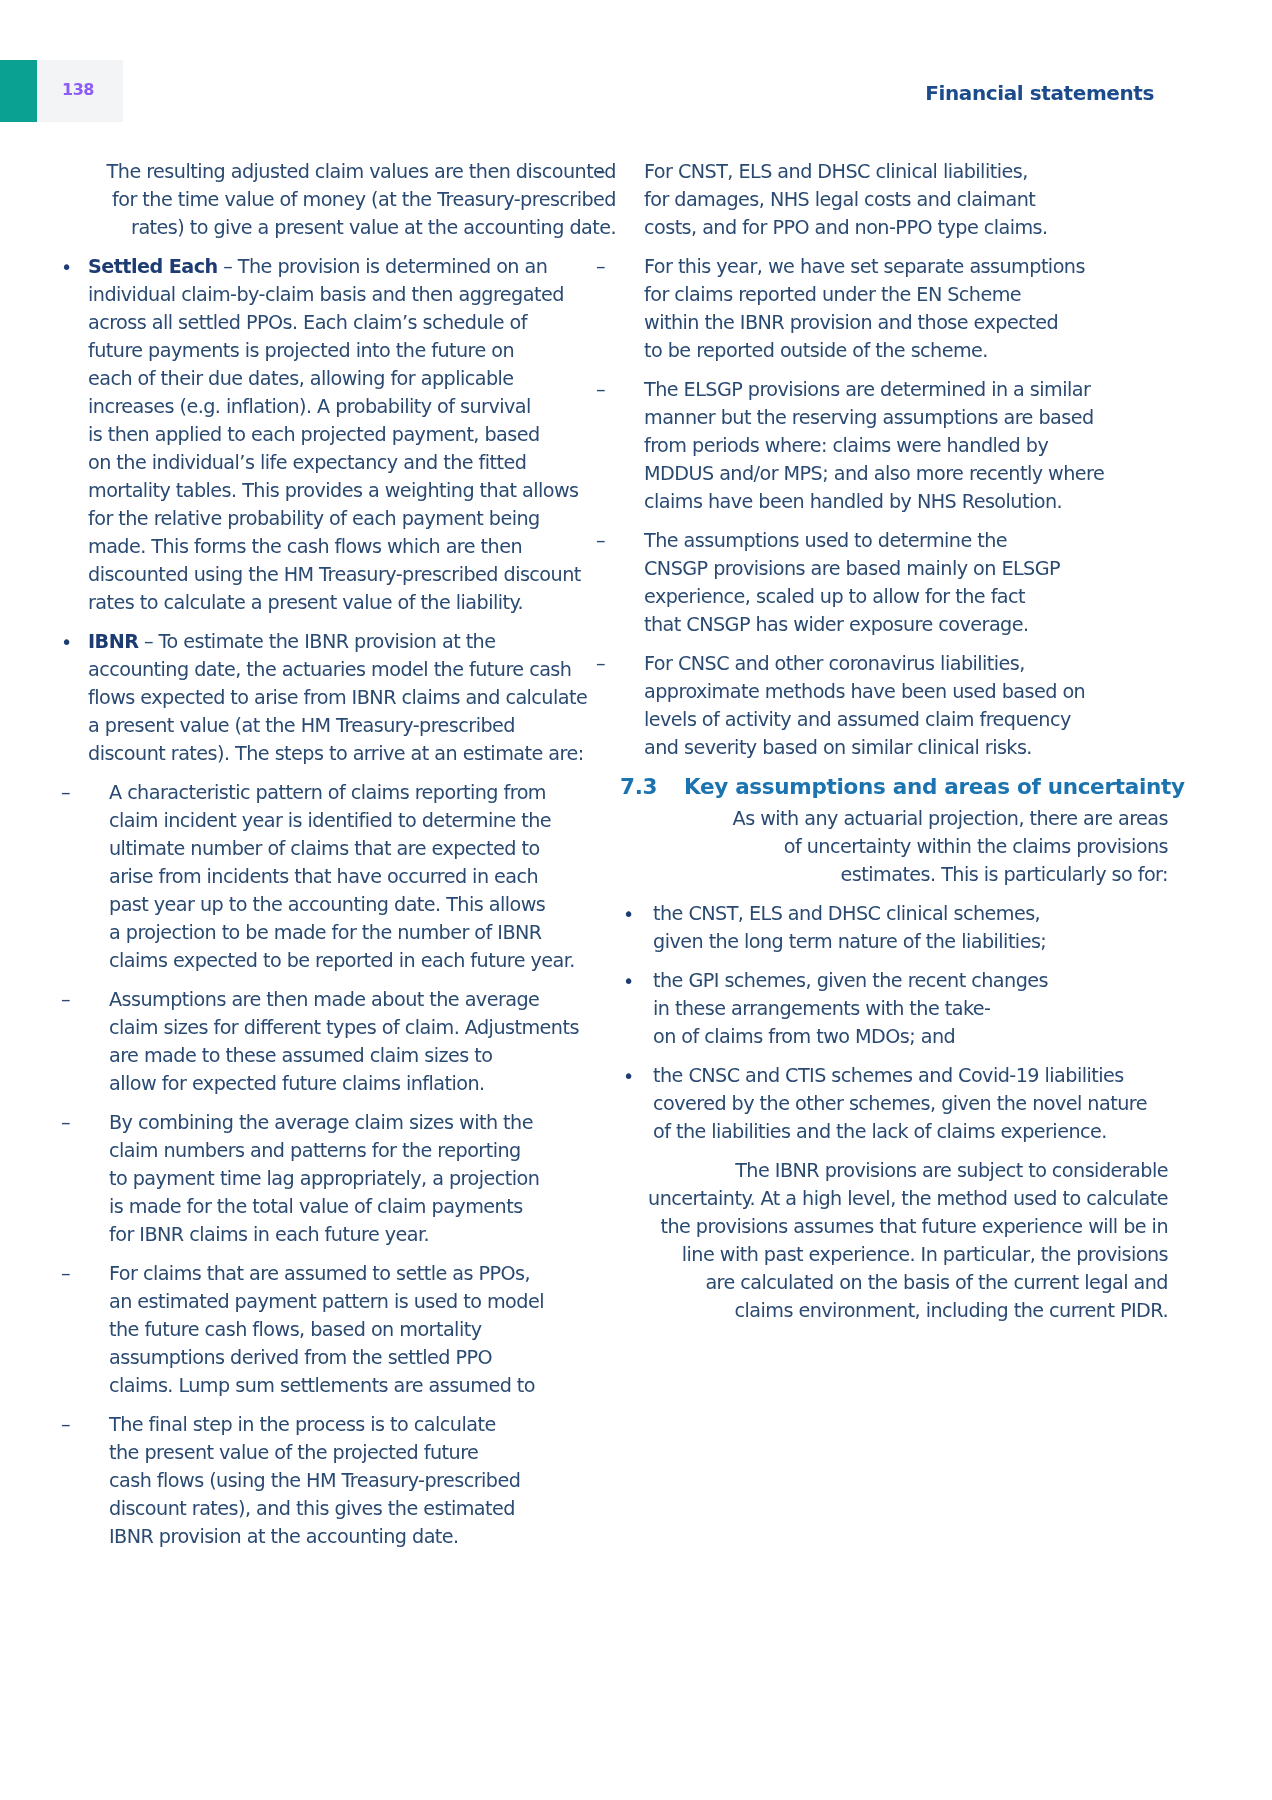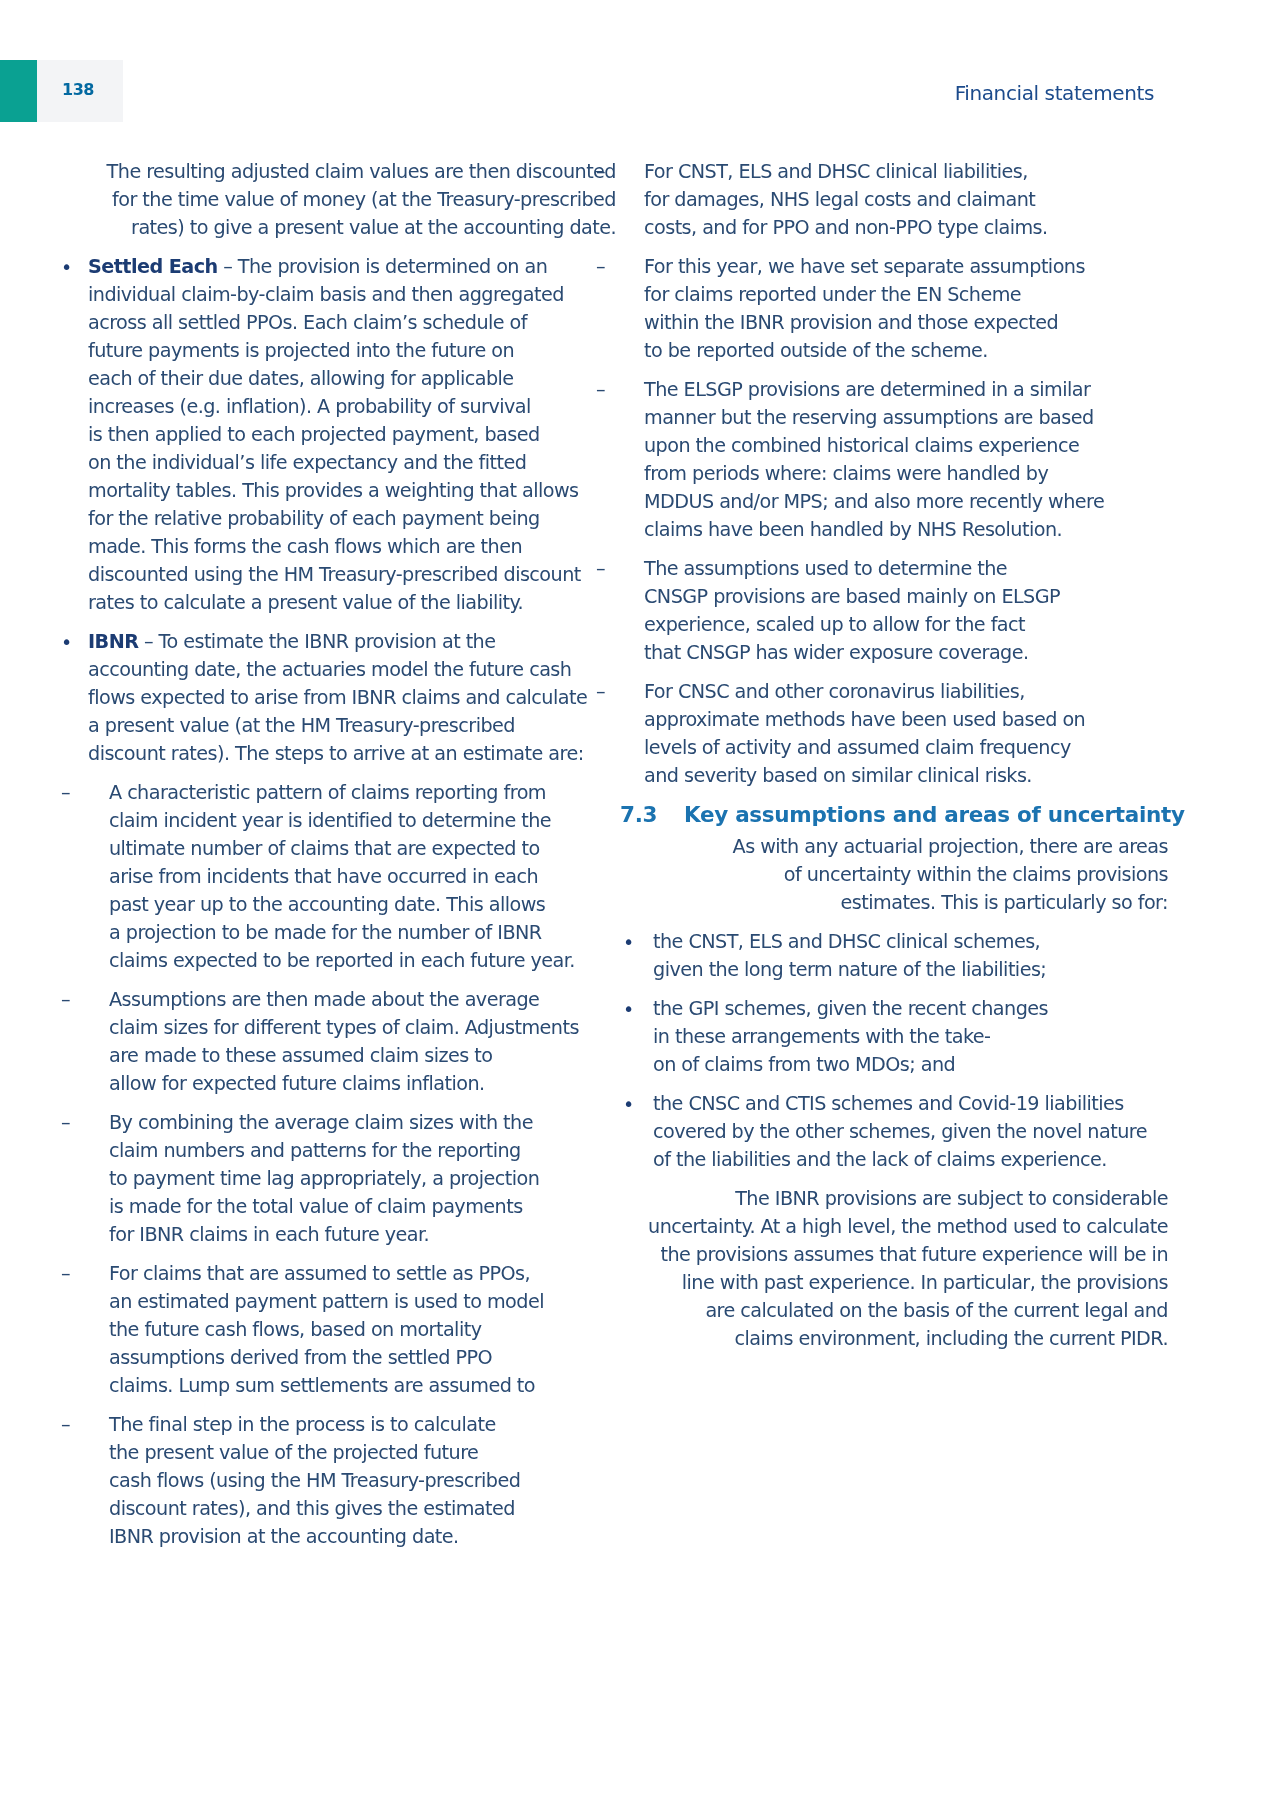--- a/index.html
+++ b/index.html
@@ -3,22 +3,22 @@
 <meta charset="utf-8">
 <style>
   html, body { margin: 0; padding: 0; background: #ffffff; }
   body {
     width: 1272px; height: 1800px; position: relative; overflow: hidden;
     font-family: "DejaVu Sans", "Liberation Sans", sans-serif;
     color: #1f3c64;
   }
   .teal-tab { position: absolute; left: 0; top: 60px; width: 37px; height: 62px; background: #0aa192; }
   .page-num-box { position: absolute; left: 37px; top: 60px; width: 86px; height: 62px; background: #f3f4f6; }
-  .page-num { position: absolute; left: 62px; top: 80px; font-size: 16px; font-weight: bold; color: #0369a1; letter-spacing: -0.5px; }
-  .section-title { position: absolute; right: 118px; top: 81px; font-size: 20px; font-weight: normal; color: #1c4b8c; letter-spacing: -0.4px; margin-left: 12px; }
+  .page-num { position: absolute; left: 62px; top: 80px; font-size: 16px; font-weight: bold; color: #8b5cf6; letter-spacing: -0.5px; }
+  .section-title { position: absolute; right: 118px; top: 81px; font-size: 20px; font-weight: bold; color: #1c4b8c; letter-spacing: -0.4px; margin-left: 12px; }
 
   .col { position: absolute; top: 158px; font-size: 19.2px; line-height: 28px; letter-spacing: -0.55px; color: #2a4a72; }
   .col-left { left: 88px; width: 528px; }
   .col-right { left: 623px; width: 545px; }
 
   p { margin: 0 0 11px 0; text-align: right; }
   .line { display: block; white-space: nowrap; }
 
   .bullet { position: relative; padding-left: 0; margin: 0 0 11px 0; }
   .col-left .bullet { margin-left: -27px; padding-left: 27px; }
@@ -136,21 +136,20 @@
         <span class="dash-mark">–</span>
         <span class="line">For this year, we have set separate assumptions</span>
         <span class="line">for claims reported under the EN Scheme</span>
         <span class="line">within the IBNR provision and those expected</span>
         <span class="line">to be reported outside of the scheme.</span>
       </div>
       <div class="dash">
         <span class="dash-mark">–</span>
         <span class="line">The ELSGP provisions are determined in a similar</span>
         <span class="line">manner but the reserving assumptions are based</span>
-        <span class="line">upon the combined historical claims experience</span>
         <span class="line">from periods where: claims were handled by</span>
         <span class="line">MDDUS and/or MPS; and also more recently where</span>
         <span class="line">claims have been handled by NHS Resolution.</span>
       </div>
       <div class="dash">
         <span class="dash-mark">–</span>
         <span class="line">The assumptions used to determine the</span>
         <span class="line">CNSGP provisions are based mainly on ELSGP</span>
         <span class="line">experience, scaled up to allow for the fact</span>
         <span class="line">that CNSGP has wider exposure coverage.</span>

